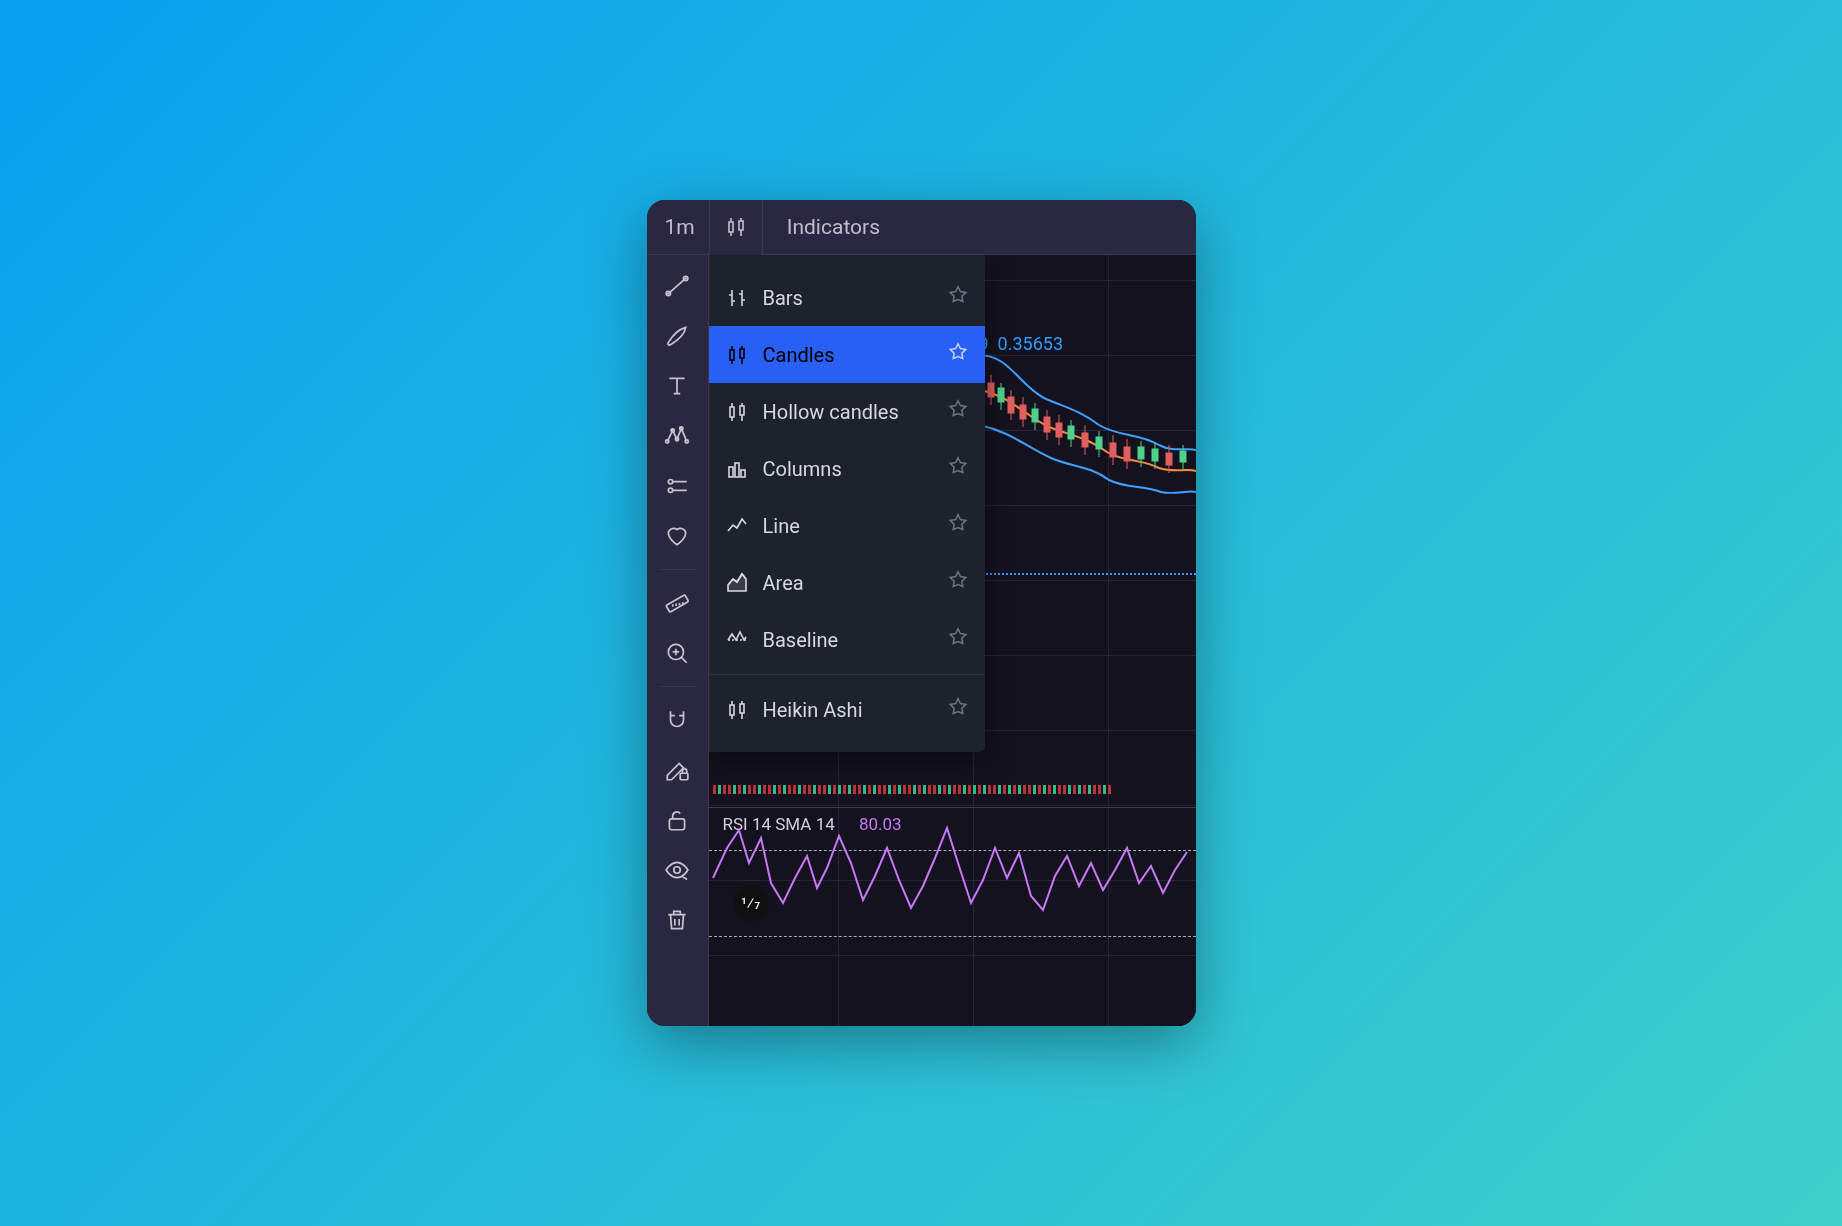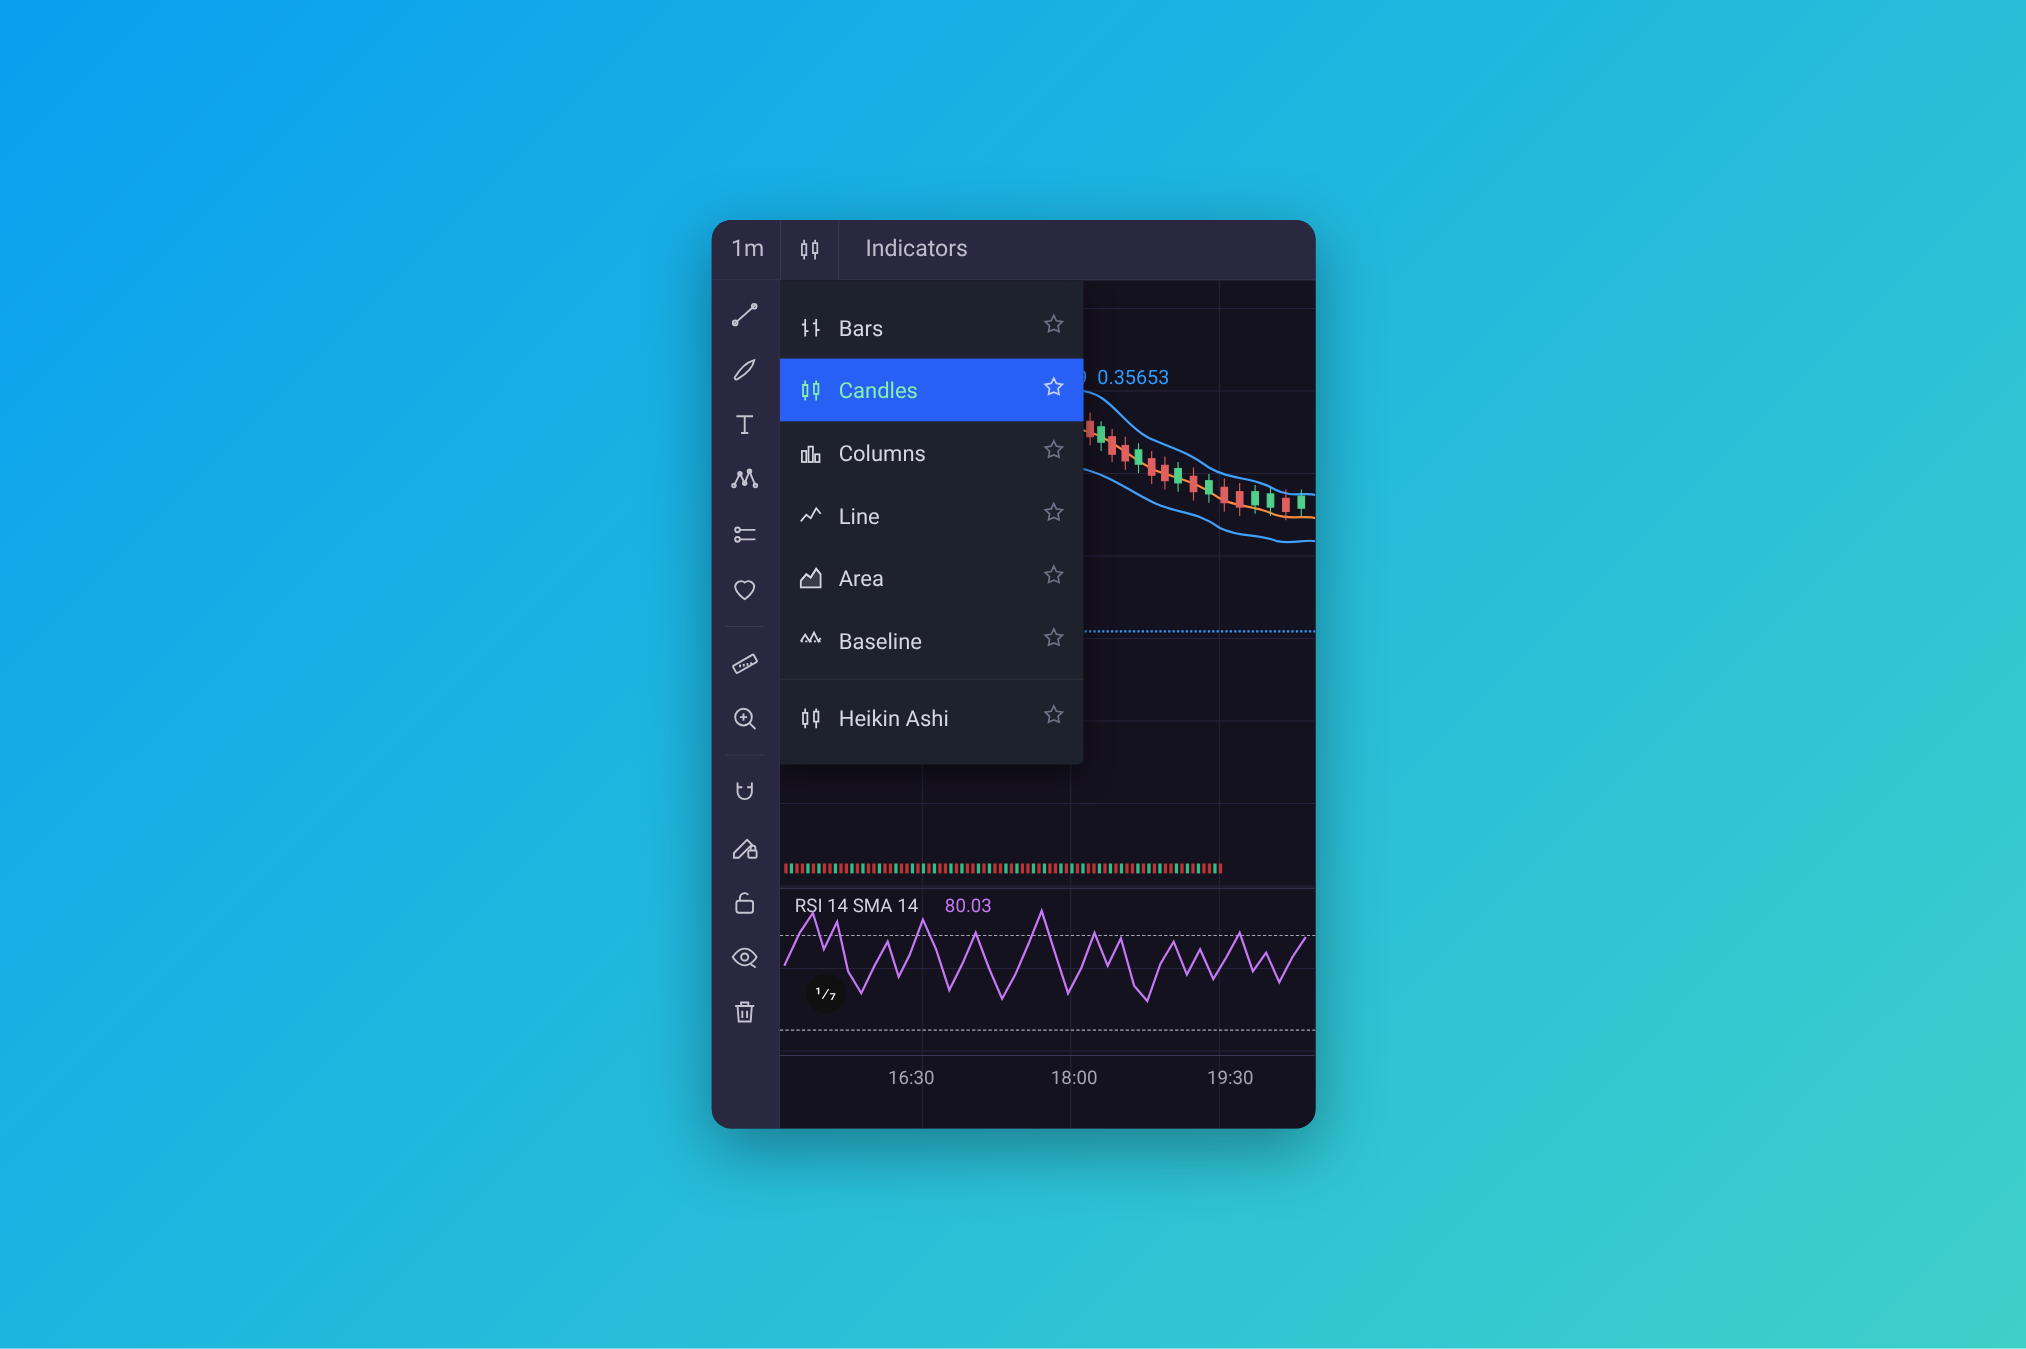--- a/index.html
+++ b/index.html
@@ -136,21 +136,21 @@
   .menu-item {
     height: 57px;
     display:flex; align-items:center;
     padding: 0 16px;
     gap: 14px;
     color:#d7d7df;
     font-size: 20px;
     position:relative;
     justify-content:space-between;
   }
-  .menu-item.selected { background:#2860f5; color:#86efac;}
+  .menu-item.selected { background:#2860f5; color:#000000;}
   .menu-item .mi-icon { width:24px; height:24px; display:flex; align-items:center; justify-content:center;}
   .menu-item .mi-icon svg{ width:24px; height:24px; stroke:currentColor; fill:none; stroke-width:1.6;}
   .menu-item .mi-label { flex:1;}
   .menu-item .mi-star { color:#6e7186;}
   .menu-item.selected .mi-star { color:#c2cff9;}
   .menu-item .mi-star svg{ width:22px; height:22px; stroke:currentColor; fill:none; stroke-width:1.7;}
   .menu-sep { height:1px; background:#2d3140; margin:6px 0;}
 </style>
 </head>
 <body>
@@ -440,45 +440,51 @@
         <div class="rsi-dash2"></div>
         <svg class="rsi-svg" width="487" height="150">
           <path d="M4 70 L18 40 L30 22 L40 55 L52 30 L62 75 L74 95 L86 70 L98 48 L108 80 L118 60 L130 28 L142 55 L154 92 L166 68 L178 40 L190 72 L202 100 L214 78 L226 50 L238 20 L250 58 L262 95 L274 72 L286 40 L298 70 L310 45 L322 88 L334 102 L346 68 L358 48 L370 78 L382 55 L394 82 L406 62 L418 40 L430 75 L442 58 L454 85 L466 62 L478 44" stroke="#c678f7" stroke-width="2" fill="none"></path>
         </svg>
       </div>
 
       <div class="tv-badge">
         <span>1⁄7</span>
       </div>
 
-      <div class="time-axis">
-        <span style="left:120px">16:30</span>
-        <span style="left:268px">18:00</span>
-        <span style="left:410px">19:30</span>
-      </div>
 
       <div class="chart-type-menu">
         <div class="menu-item">
           <span class="mi-icon">
               <svg viewBox="0 0 24 24">
                 <path d="M7 4v16M4 9h3M7 15h3M17 4v16M14 8h3M17 14h3"></path>
               </svg>
             </span>
           <span class="mi-label">Bars</span>
           <span class="mi-star"><svg viewBox="0 0 24 24">
                 <path d="M12 3l2.6 5.3 5.9.9-4.3 4.1 1 5.8L12 16.9l-5.2 2.2 1-5.8L3.5 9.2l5.9-.9L12 3z"></path>
               </svg></span>
         </div>
         <div class="menu-item selected">
           <span class="mi-icon">
               <svg viewBox="0 0 24 24">
                 <path d="M7 3v4M7 17v4M5 7h4v10H5zM17 3v3M17 15v6M15 6h4v9h-4z"></path>
               </svg>
             </span>
           <span class="mi-label">Candles</span>
+          <span class="mi-star"><svg viewBox="0 0 24 24">
+                <path d="M12 3l2.6 5.3 5.9.9-4.3 4.1 1 5.8L12 16.9l-5.2 2.2 1-5.8L3.5 9.2l5.9-.9L12 3z"></path>
+              </svg></span>
+        </div>
+        <div class="menu-item">
+          <span class="mi-icon">
+              <svg viewBox="0 0 24 24">
+                <path d="M7 3v4M7 17v4M5 7h4v10H5zM17 3v3M17 15v6M15 6h4v9h-4z" fill="#1e222d"></path>
+              </svg>
+            </span>
+          <span class="mi-label">Hollow candles</span>
           <span class="mi-star"><svg viewBox="0 0 24 24">
                 <path d="M12 3l2.6 5.3 5.9.9-4.3 4.1 1 5.8L12 16.9l-5.2 2.2 1-5.8L3.5 9.2l5.9-.9L12 3z"></path>
               </svg></span>
         </div>
         <div class="menu-item">
           <span class="mi-icon">
               <svg viewBox="0 0 24 24">
                 <rect x="4" y="10" width="4" height="10"></rect>
                 <rect x="10" y="6" width="4" height="14"></rect>
                 <rect x="16" y="13" width="4" height="7"></rect>

